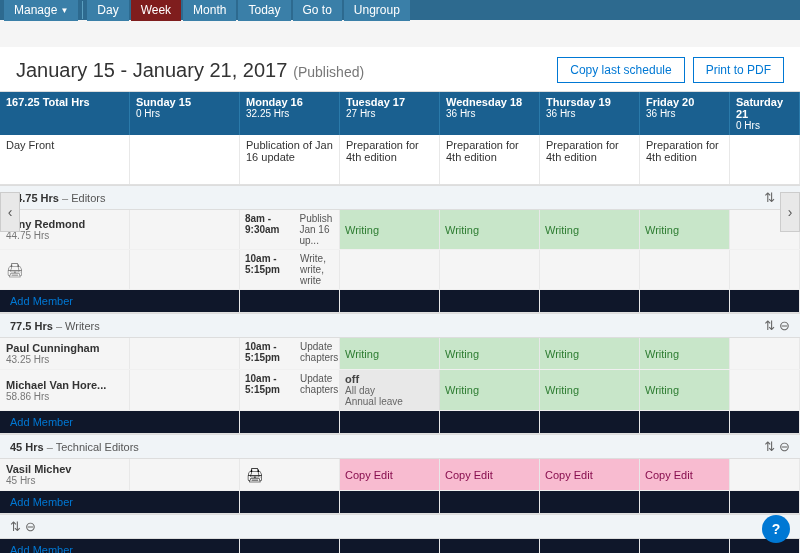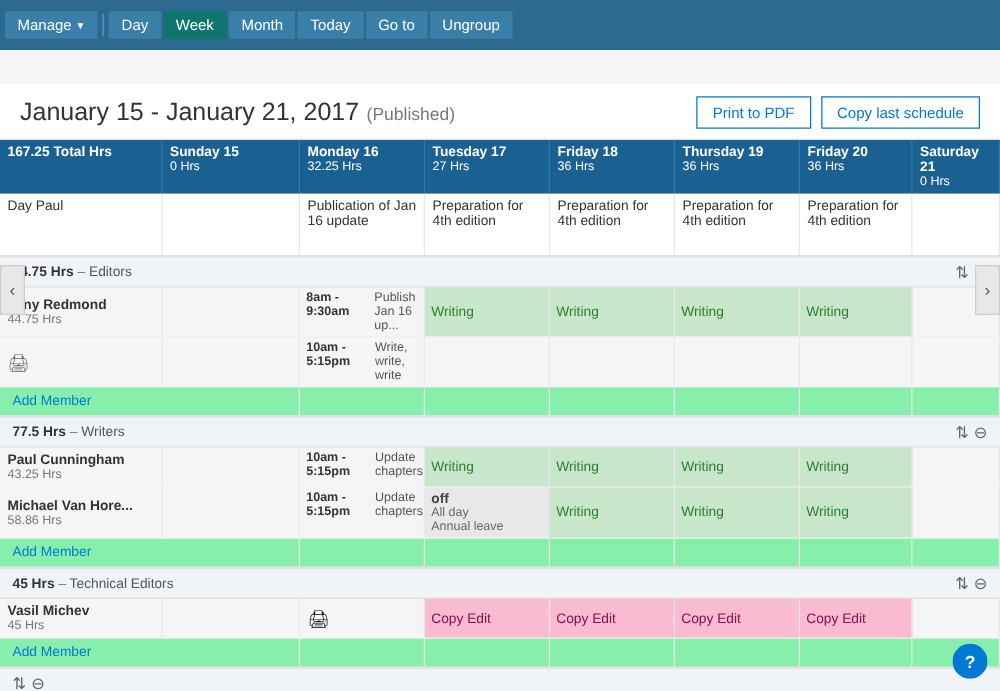--- a/index.html
+++ b/index.html
@@ -1,40 +1,40 @@
 <!DOCTYPE html>
 <html><head>
   <meta charset="utf-8">
   <style>
     * { box-sizing: border-box; margin: 0; padding: 0; }
     body { font-family: 'Segoe UI', Arial, sans-serif; font-size: 12px; background: #f5f5f5; overflow: hidden; width: 800px; height: 553px; }
 
     
     .top-nav {
       background: #2d6a8f;
-      height: 40px;
+      height: 20px;
       display: flex;
       align-items: center;
       padding: 0 4px;
       gap: 2px;
     }
     .nav-btn {
       background: #3a7fa8;
       color: white;
       border: none;
       padding: 3px 10px;
       font-size: 12px;
       cursor: pointer;
       height: 22px;
       display: flex;
       align-items: center;
       gap: 3px;
     }
     .nav-btn.active {
-      background: #0f766e;
+      background: #7f1d1d;
     }
     .nav-btn .chevron {
       font-size: 8px;
     }
     .nav-separator { width: 1px; background: #5a9fc0; height: 18px; margin: 0 2px; }
 
     
     .header {
       background: white;
       padding: 10px 16px 8px;
@@ -162,21 +162,21 @@
       border-right: 1px solid #ddd;
     }
     .empty-cell {
       border-right: 1px solid #e8e8e8;
     }
 
     .add-member-row {
       display: grid;
       grid-template-columns: 130px 110px 100px 100px 100px 100px 90px 70px;
       border-bottom: 1px solid #e0e0e0;
-      background: #86efac;
+      background: #0f172a;
     }
     .add-member-btn {
       grid-column: 1;
       padding: 5px 10px;
       font-size: 11px;
       color: #0078d4;
       cursor: pointer;
       border: none;
       background: none;
       text-align: left;
@@ -256,22 +256,22 @@
     <button class="nav-btn">Go to</button>
     <button class="nav-btn">Ungroup</button>
   </div>
 
   <div class="header">
     <div style="display:flex;gap:6px;align-items:baseline;">
       <span class="header-title">January 15 - January 21, 2017</span>
       <span style="font-size:14px;color:#777;">(Published)</span>
     </div>
     <div class="header-buttons">
+      <button class="btn-outline">Copy last schedule</button>
       <button class="btn-outline">Print to PDF</button>
-      <button class="btn-outline">Copy last schedule</button>
     </div>
   </div>
 
   <div class="calendar-container">
 
     <div class="nav-arrow-left" style="top:120px;">‹</div>
     <div class="nav-arrow-right" style="top:120px;">›</div>
 
     <div class="col-headers">
       <div class="col-header">
@@ -283,40 +283,40 @@
       </div>
       <div class="col-header">
         <div class="day-name">Monday 16</div>
         <div class="hrs">32.25 Hrs</div>
       </div>
       <div class="col-header">
         <div class="day-name">Tuesday 17</div>
         <div class="hrs">27 Hrs</div>
       </div>
       <div class="col-header">
-        <div class="day-name">Friday 18</div>
+        <div class="day-name">Wednesday 18</div>
         <div class="hrs">36 Hrs</div>
       </div>
       <div class="col-header">
         <div class="day-name">Thursday 19</div>
         <div class="hrs">36 Hrs</div>
       </div>
       <div class="col-header">
         <div class="day-name">Friday 20</div>
         <div class="hrs">36 Hrs</div>
       </div>
       <div class="col-header">
         <div class="day-name">Saturday 21</div>
         <div class="hrs">0 Hrs</div>
       </div>
     </div>
 
     <div class="day-notes-row">
       <div class="day-notes-cell">
-        <span>Day Paul</span>
+        <span>Day Front</span>
       </div>
       <div class="day-notes-cell"></div>
       <div class="day-notes-cell">
         <span>Publication of Jan 16 update</span>
       </div>
       <div class="day-notes-cell">
         <span>Preparation for 4th edition</span>
       </div>
       <div class="day-notes-cell">
         <span>Preparation for 4th edition</span>

